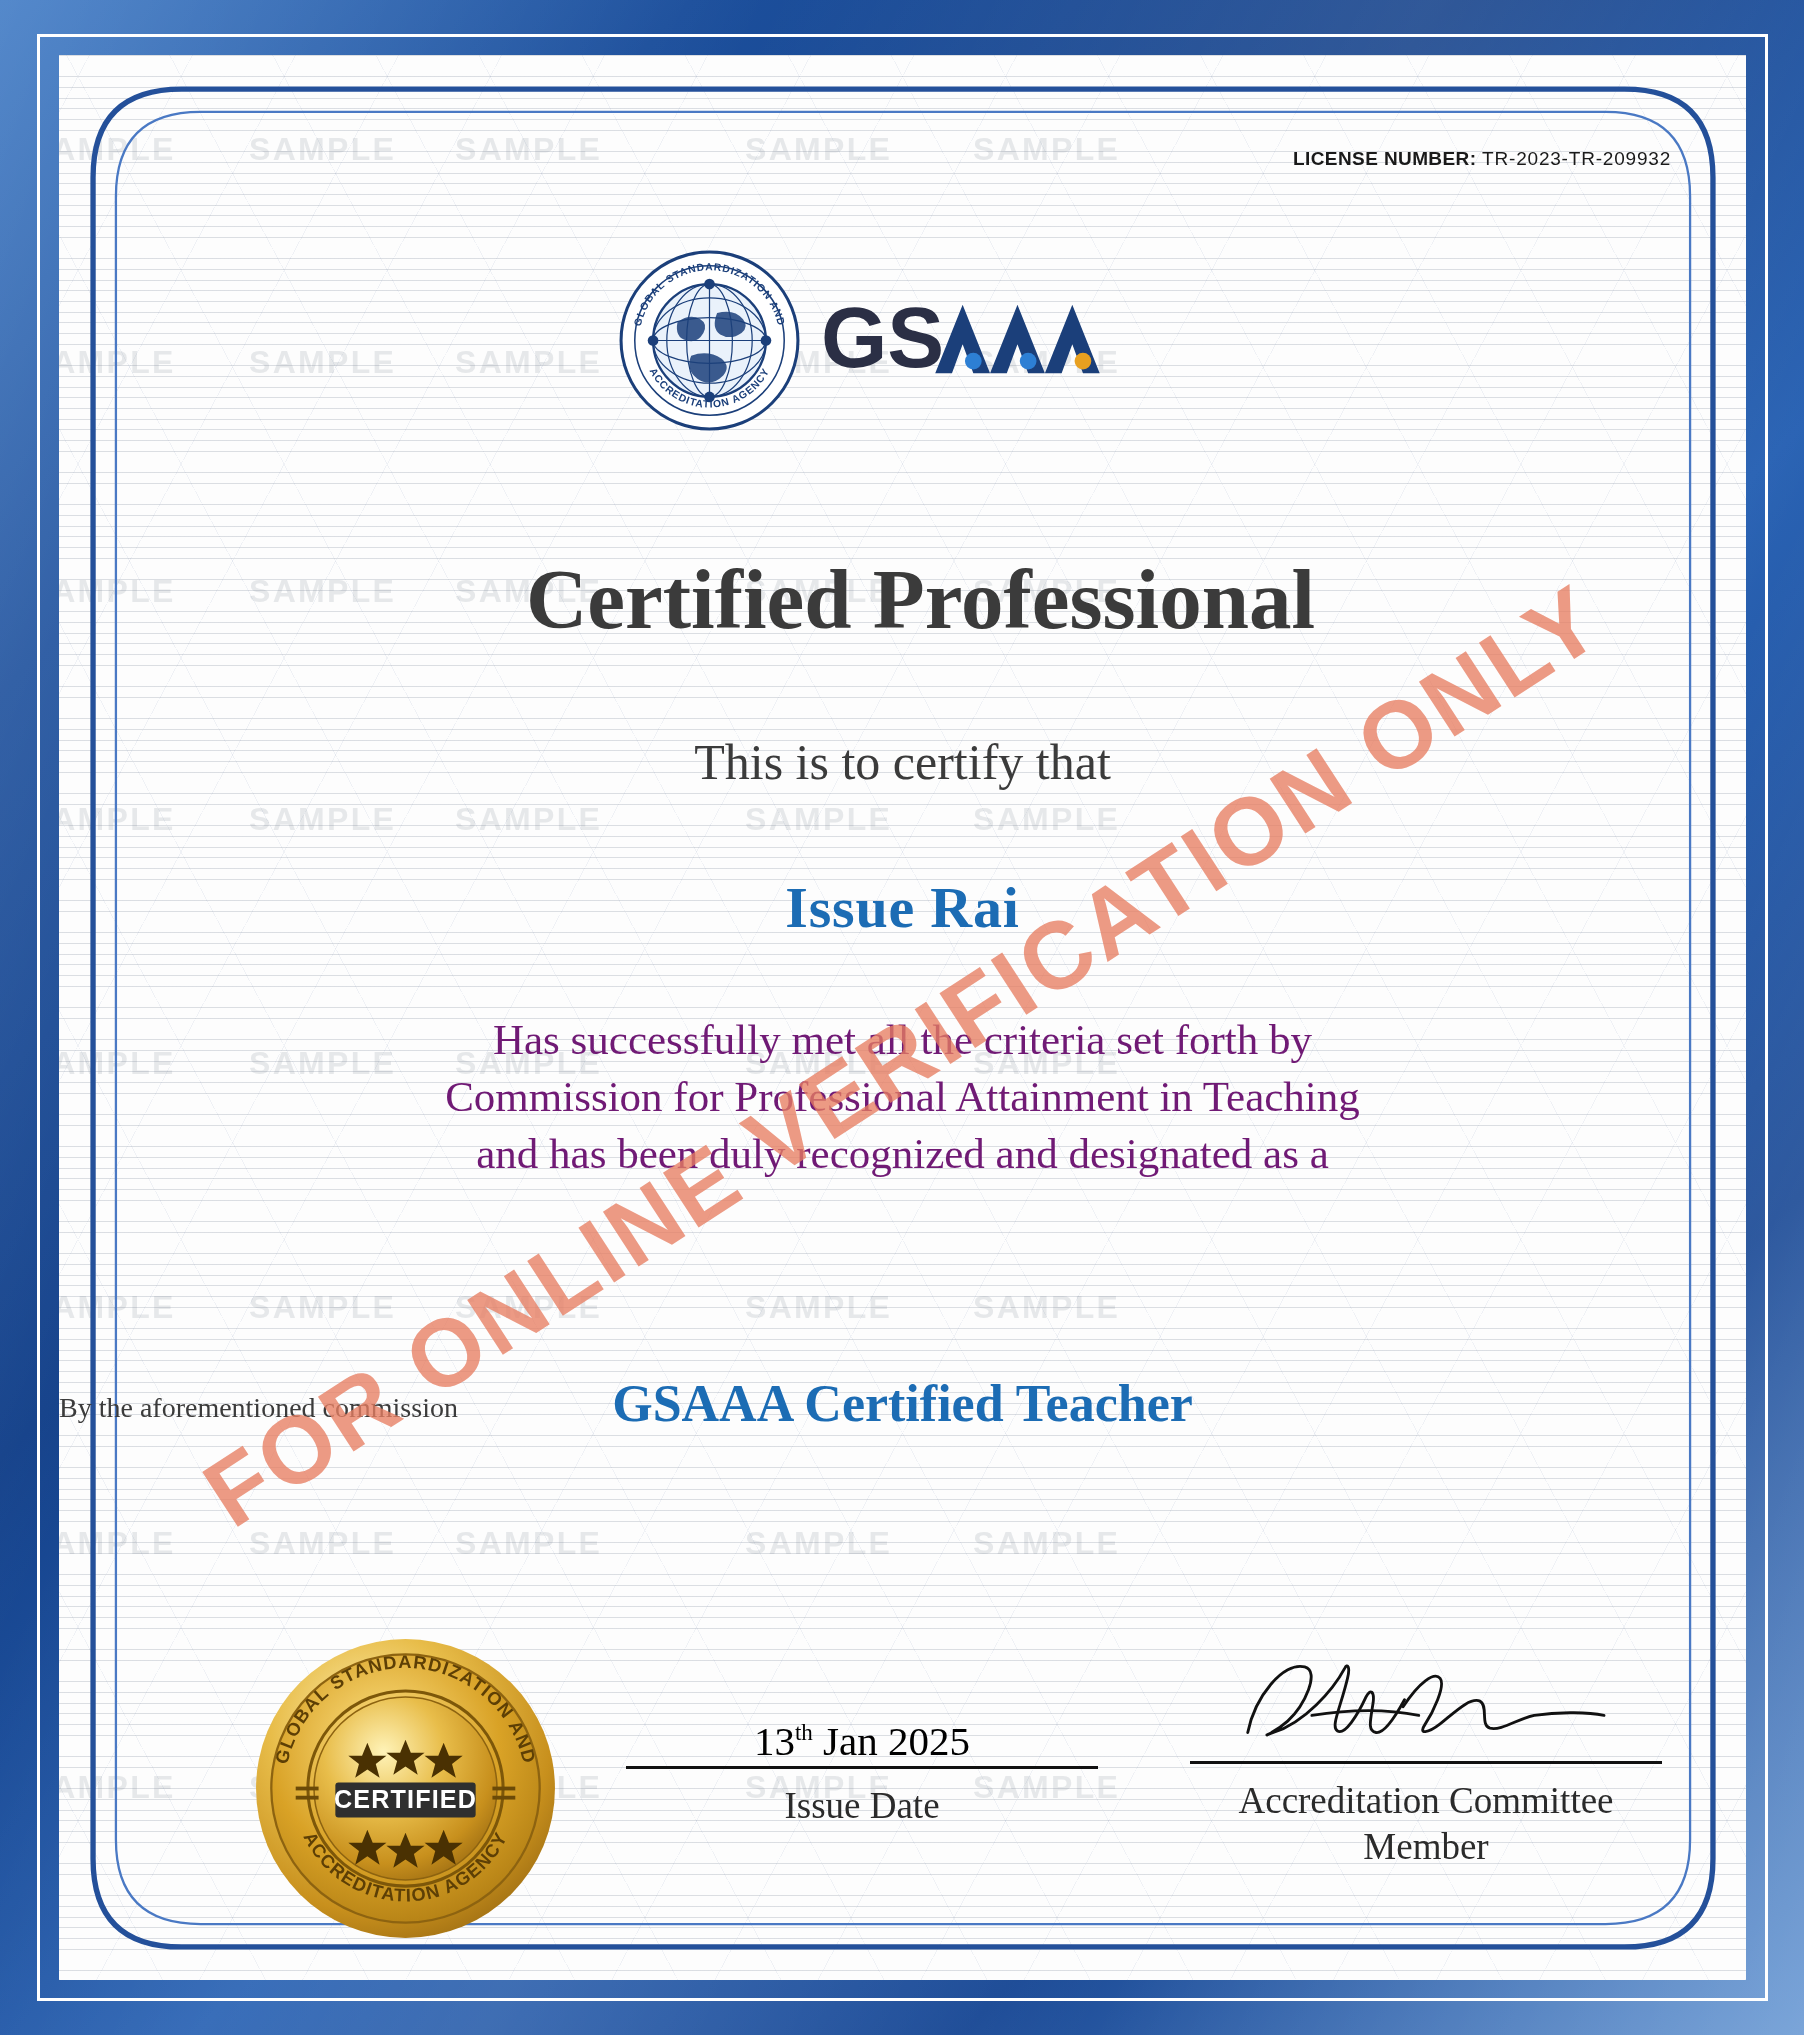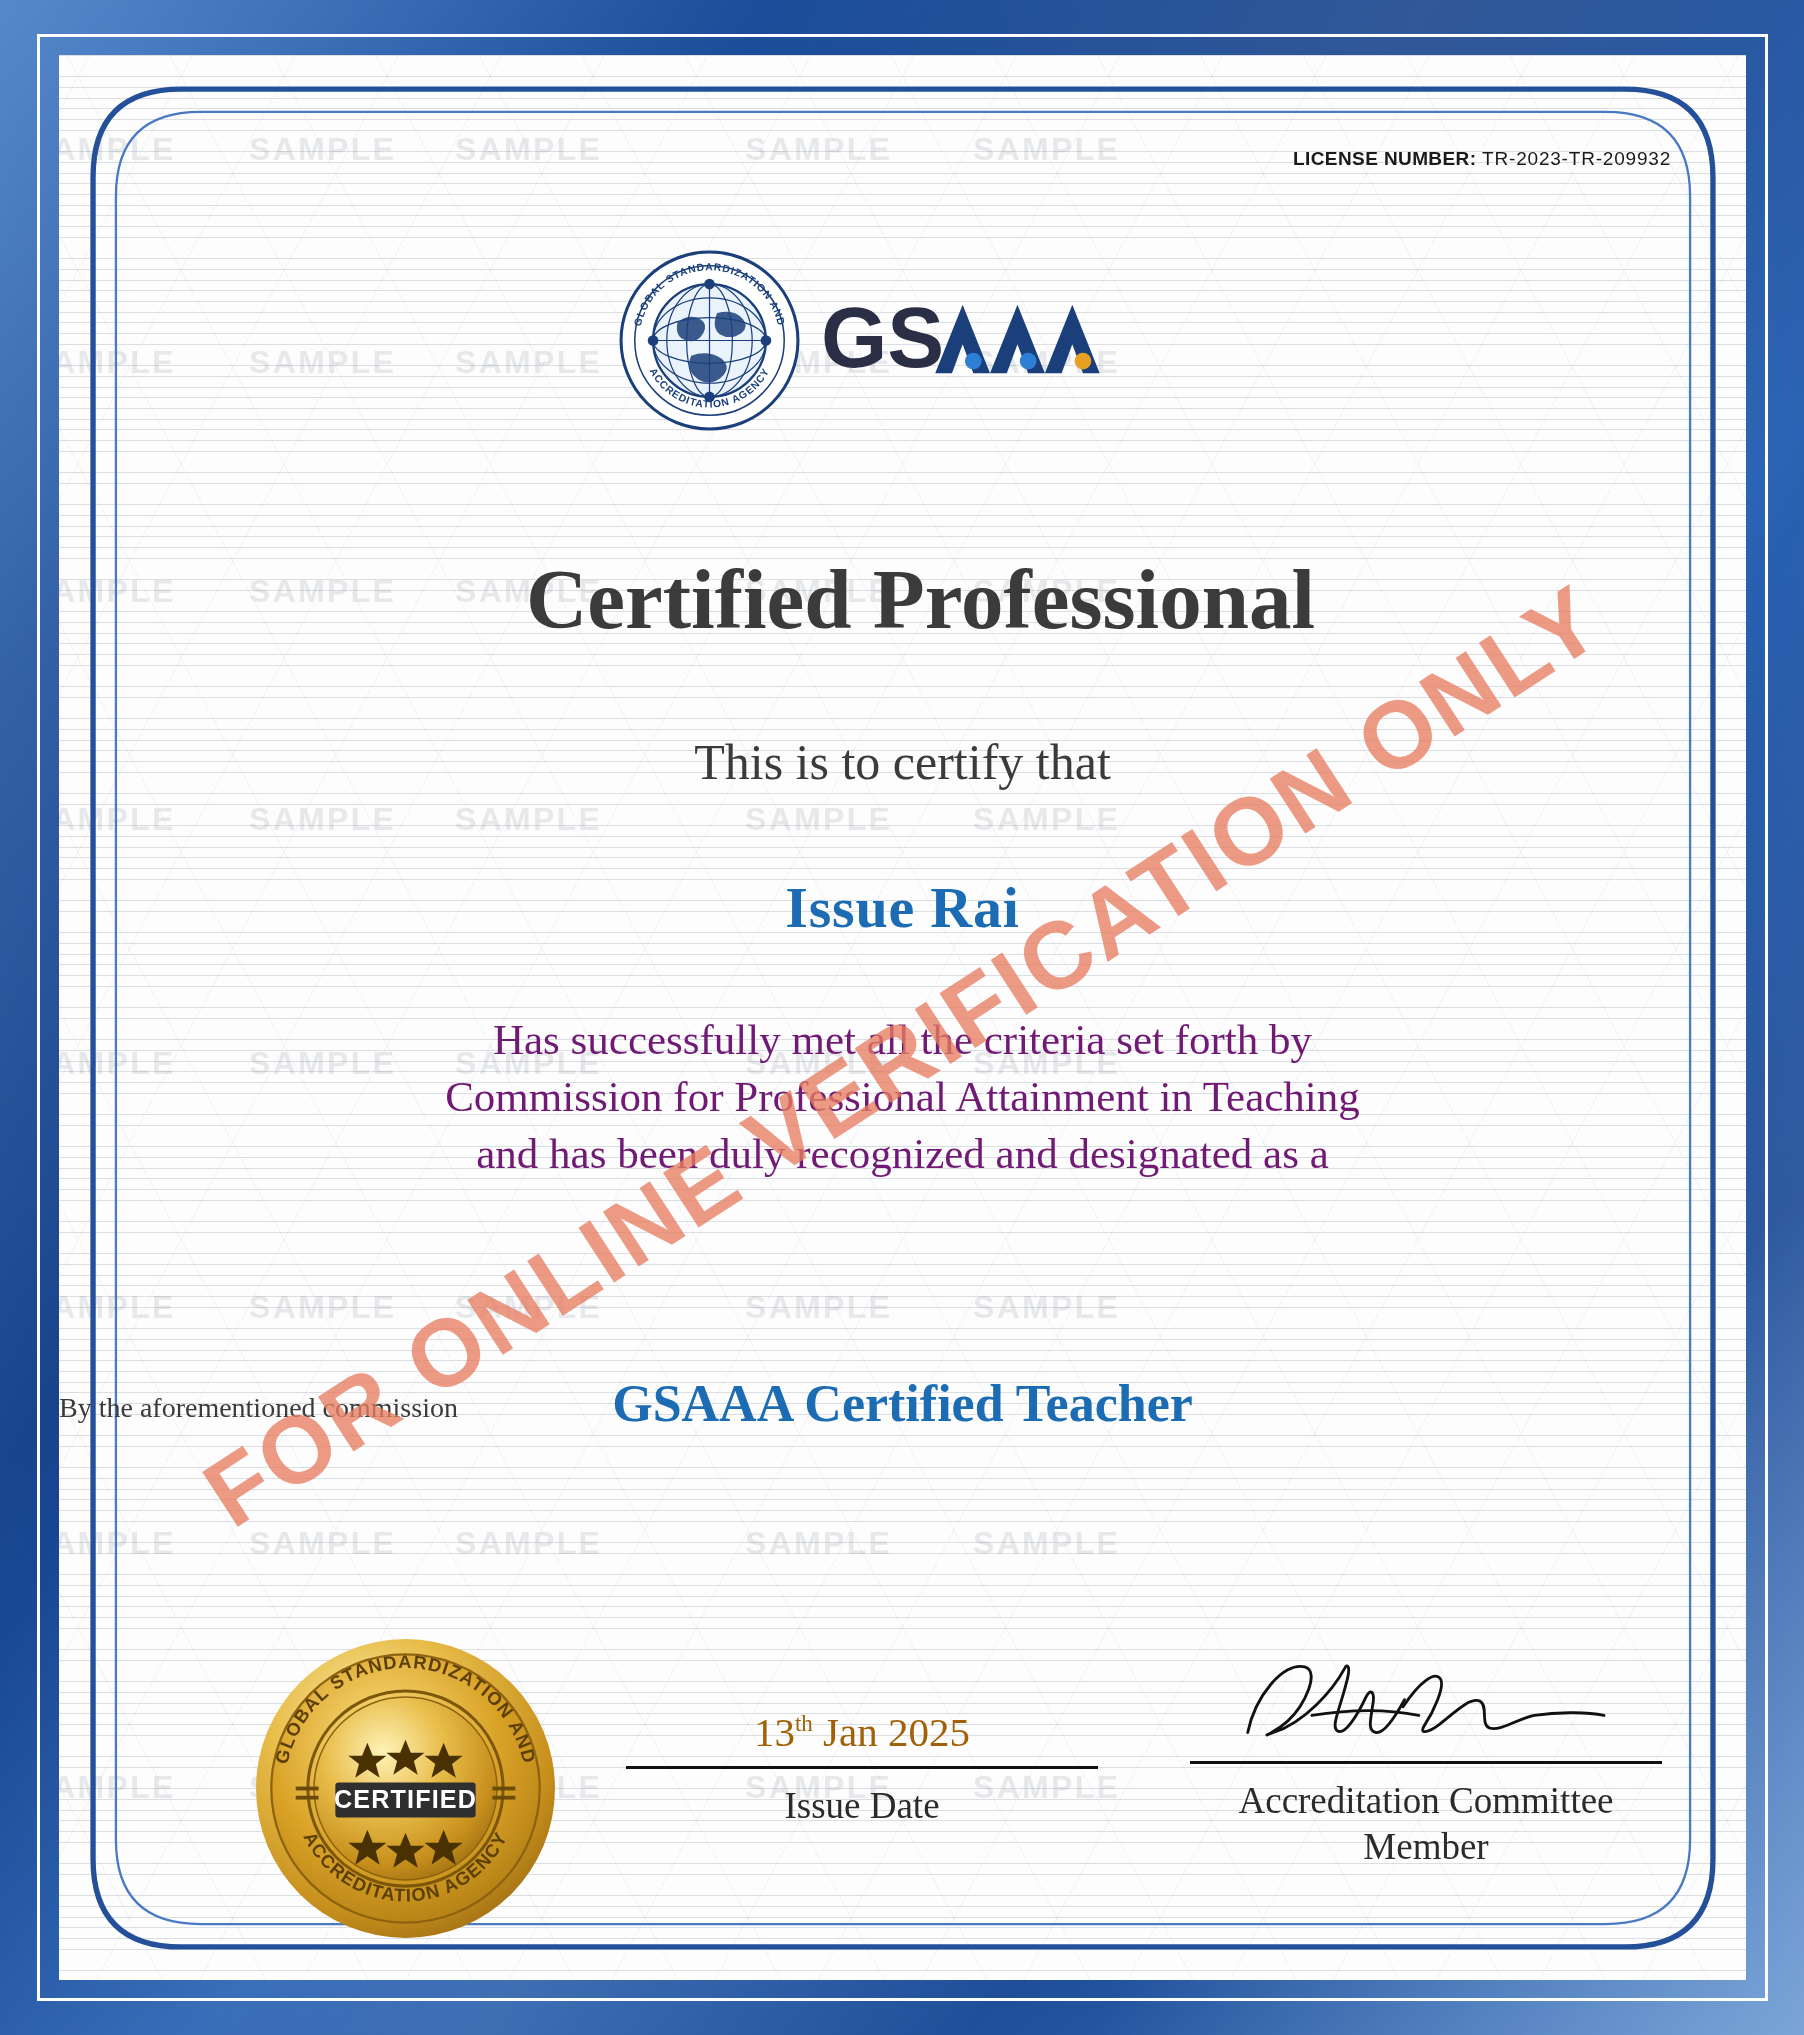--- a/index.html
+++ b/index.html
@@ -109,21 +109,21 @@
 
   
   .gold-seal{position:absolute;left:194px;top:1581px;width:305px;height:305px;}
   .gold-seal svg{width:100%;height:100%;}
 
   
   .sig-block{position:absolute;text-align:center;}
   .sig-date{left:567px;top:1642px;width:472px;}
   .sig-acc{left:1131px;top:1592px;width:472px;}
   .sig-value{
-    font-size:41px;color:#a16207;height:69px;line-height:54px;
+    font-size:41px;color:#000000;height:69px;line-height:71px;
   }
   .sig-value sup{font-size:23px;}
   .sig-rule{border-bottom:3px solid #111;width:100%;}
   .sig-label{font-size:37px;color:#2b2b2b;margin-top:13.7px;line-height:1.25;}
   .sig-img{height:114px;display:flex;align-items:flex-end;justify-content:center;}
   .sig-img svg{height:114px;}
 
   
   .stamp{
     position:absolute;left:50%;top:52%;

